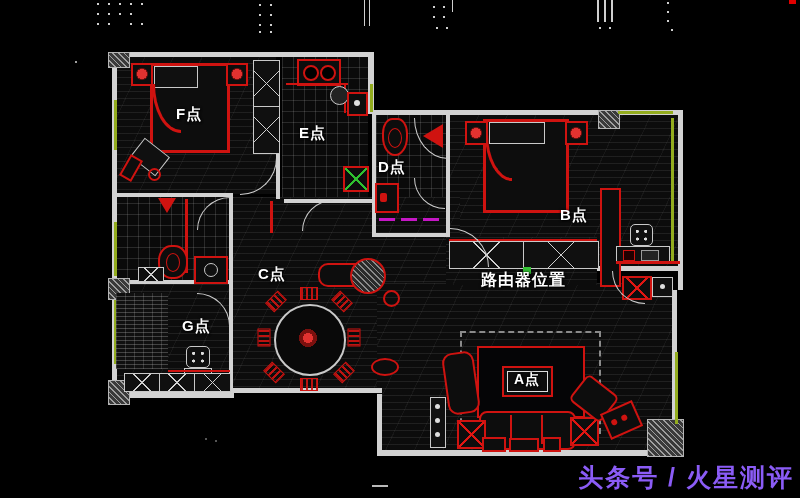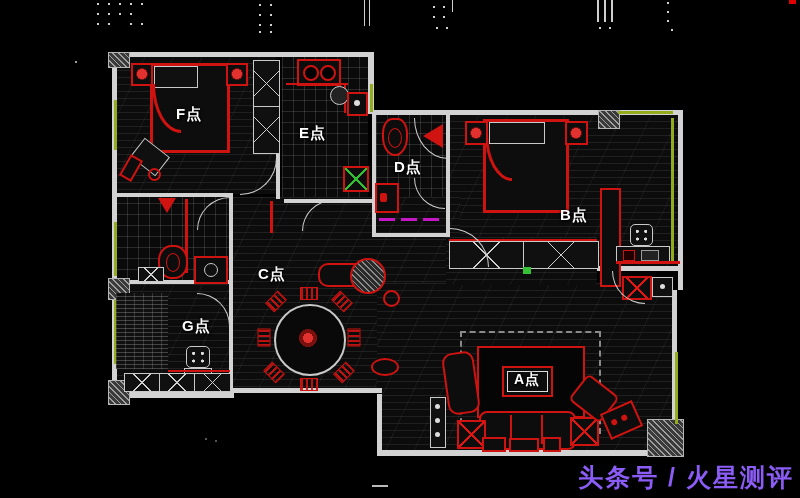--- a/index.html
+++ b/index.html
@@ -273,21 +273,22 @@
   <div class="arc arc-tl" style="left:197px;top:197px;width:32px;height:32px;"></div>
   <div class="arc arc-br" style="left:240px;top:158px;width:36px;height:36px;"></div>
   <div class="arc arc-bl" style="left:414px;top:178px;width:30px;height:30px;"></div>
   <div class="arc arc-tr" style="left:450px;top:228px;width:38px;height:38px;"></div>
   <div class="arc arc-tr" style="left:197px;top:293px;width:32px;height:32px;"></div>
   <div class="arc arc-bl" style="left:612px;top:271px;width:32px;height:32px;"></div>
   <div class="arc arc-tl" style="left:302px;top:200px;width:30px;height:30px;"></div>
 
   <div class="lbl" style="left:176px;top:105px;">F点</div>
   <div class="lbl" style="left:299px;top:124px;">E点</div>
-  <div class="lbl" style="left:394px;top:158px;">D点</div>
+  <div class="lbl" style="left:378px;top:158px;">D点</div>
   <div class="lbl" style="left:560px;top:206px;">B点</div>
   <div class="lbl" style="left:258px;top:265px;">C点</div>
   <div class="lbl" style="left:182px;top:317px;">G点</div>
+  <div class="lbl" style="left:481px;top:270px;font-size:16px;">路由器位置</div>
 
 
   <div class="lbl" style="right:6px;top:461px;left:auto;font-size:25px;letter-spacing:2px;color:#8b5cf6;">头条号 / 火星测评</div>
 
 </div>
 
 </body></html>

